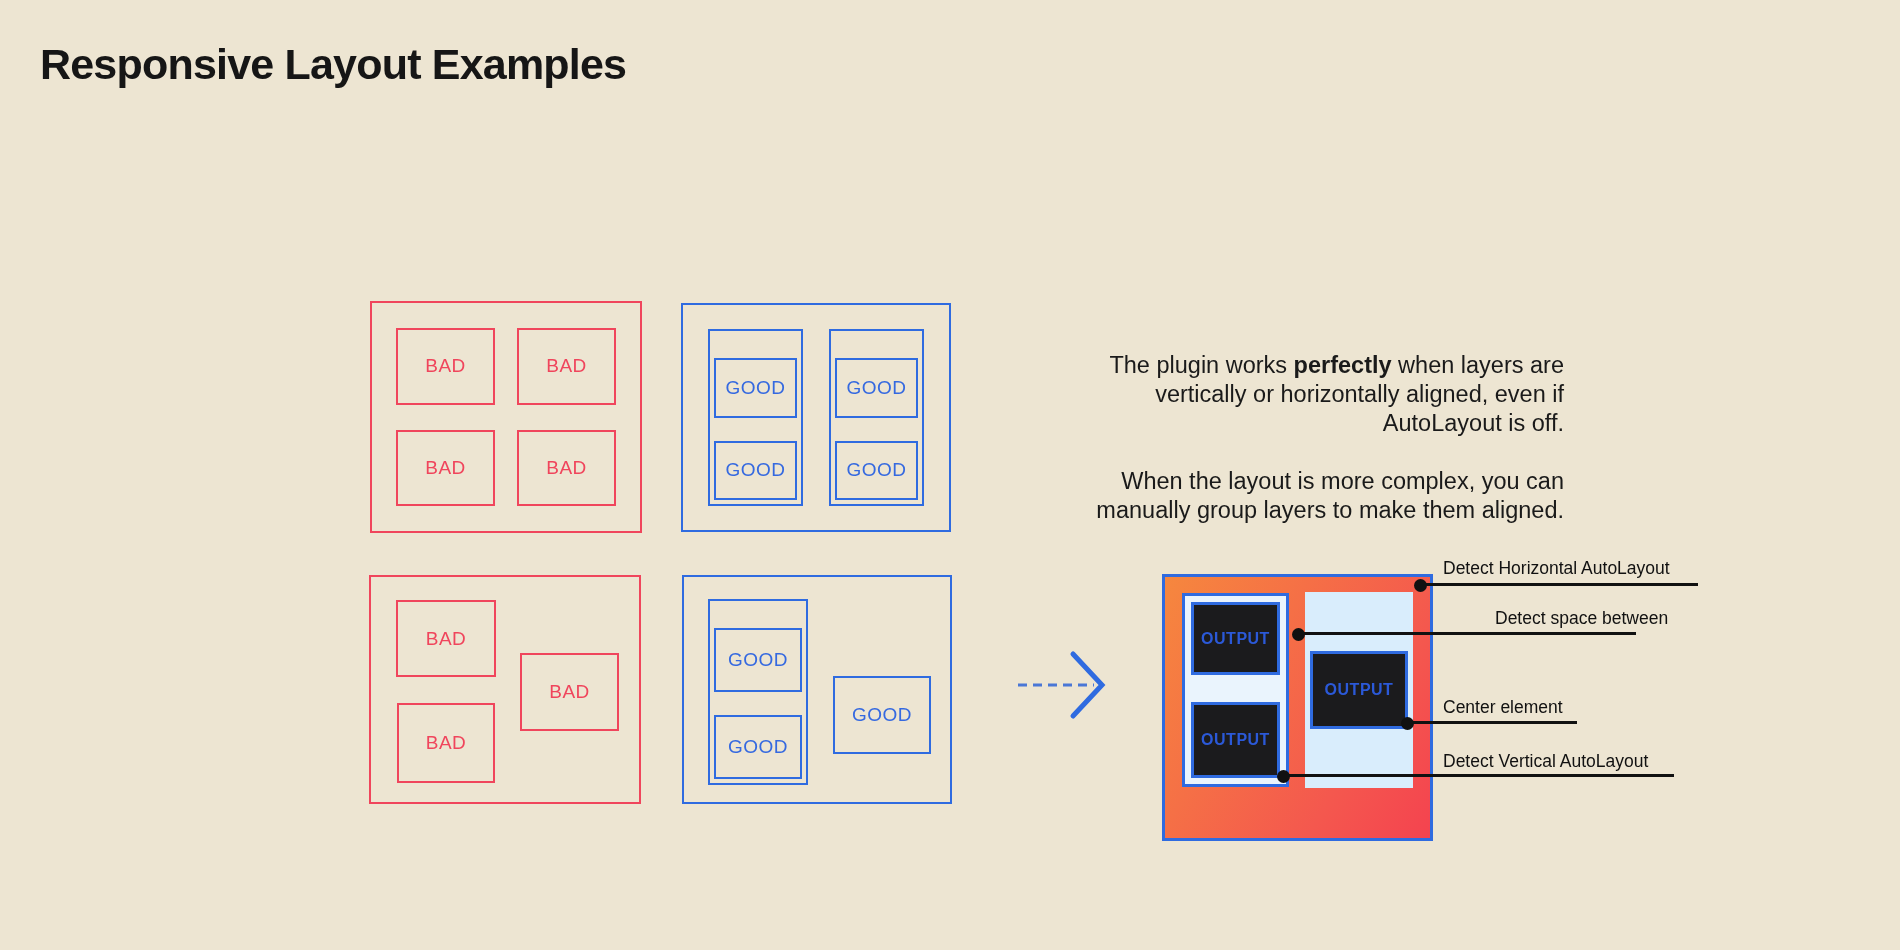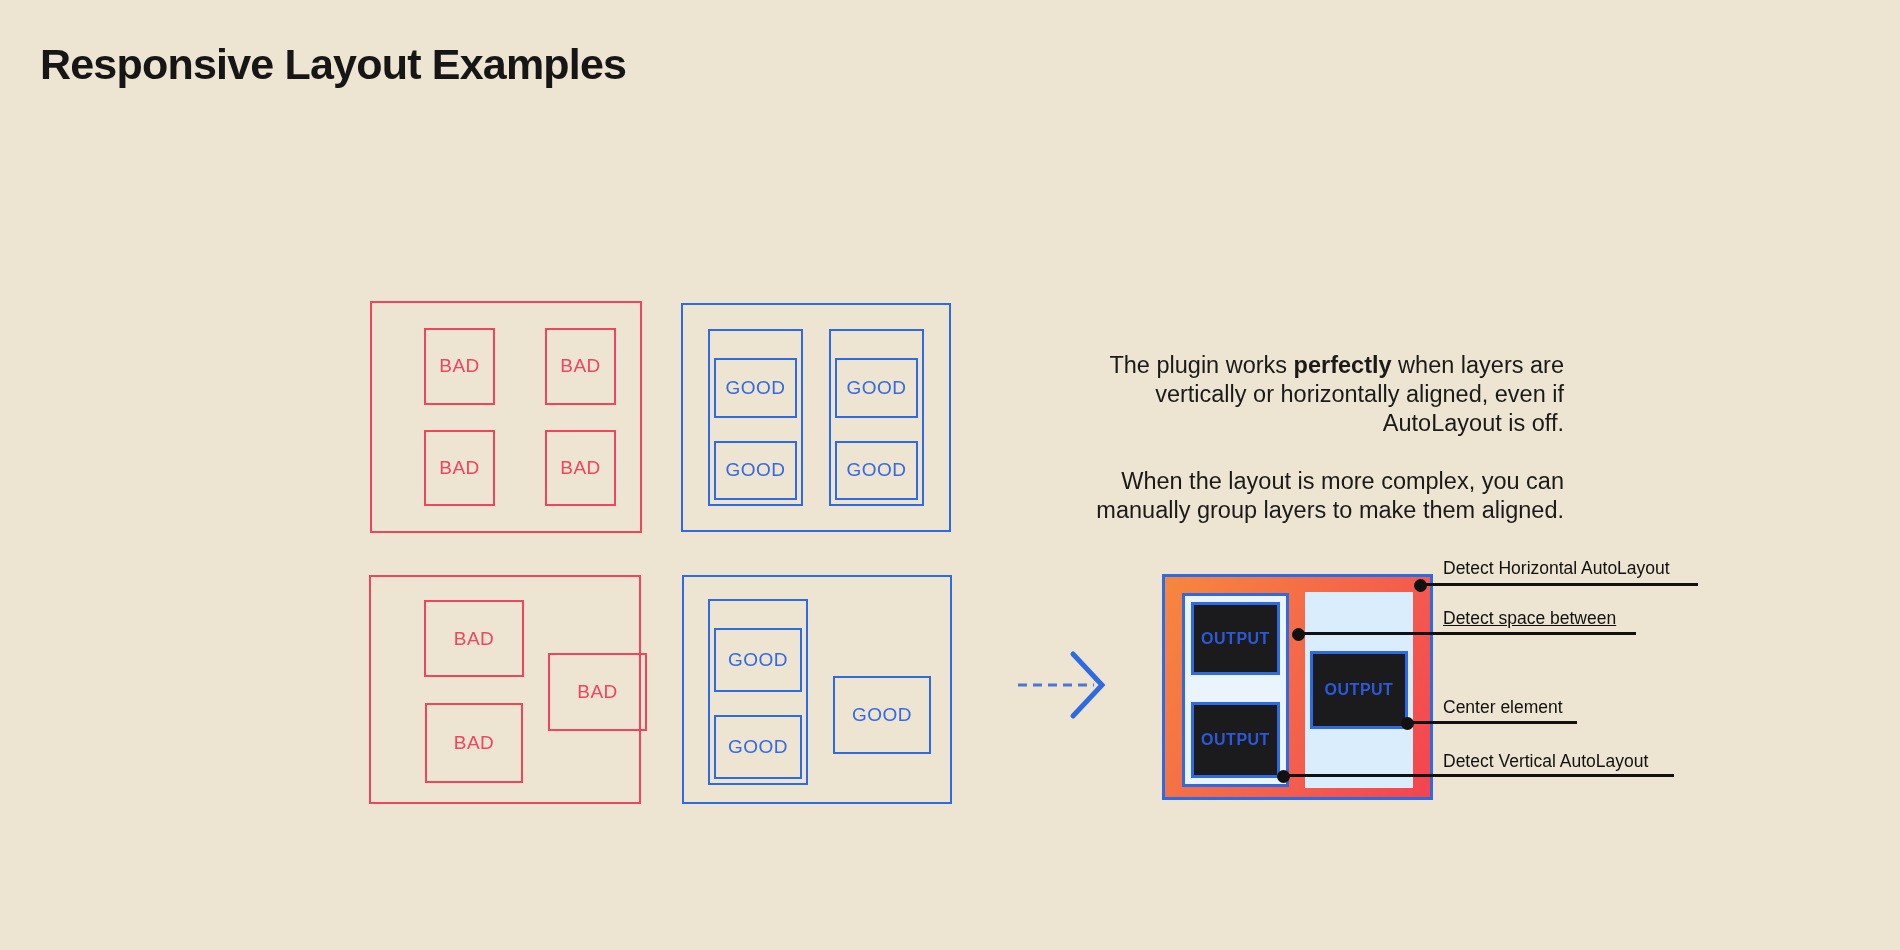--- a/index.html
+++ b/index.html
@@ -22,21 +22,21 @@
 
   
   .frame { position: absolute; }
   .red-frame  { border: 2px solid var(--bad, #F0455C); }
   .blue-frame { border: 2px solid var(--good, #2F6BE0); }
 
   .box {
     display: flex; align-items: center; justify-content: center;
     font-size: 19px; font-weight: 500; letter-spacing: 0.5px;
   }
-  .red-box  { border: 2px solid var(--bad, #F0455C);  color: var(--bad, #F0455C); margin-left: 28px; }
+  .red-box  { border: 2px solid var(--bad, #F0455C);  color: var(--bad, #F0455C); }
   .blue-box { border: 2px solid var(--good, #2F6BE0); color: var(--good-text, #3569E0); margin-top: 23px; }
 
   
   .frame-bad-aligned {
     left: 370px; top: 301px; width: 272px; height: 232px;
     display: grid; grid-template-columns: 1fr 1fr; grid-template-rows: 1fr 1fr;
     column-gap: 22px; row-gap: 25px; padding: 25px 24px;
   }
 
   
@@ -67,21 +67,21 @@
     padding: 4px;
   }
   .good-complex-wrapper .blue-box { height: 75px; }
   .good-c3 { position: absolute; left: 149px; top: 76px; width: 98px; height: 78px; }
 
   
   .flow-arrow { position: absolute; left: 1008px; top: 645px; }
 
   
   .output-panel {
-    position: absolute; left: 1162px; top: 574px; width: 271px; height: 226px;
+    position: absolute; left: 1162px; top: 574px; width: 271px; height: 267px;
     border: 3px solid var(--good, #2F6BE0);
     background: linear-gradient(120deg, var(--gradient-start, #F6873E) 0%, #F4584E 70%, var(--gradient-end, #F4434F) 100%);
   }
   .output-col-left {
     position: absolute; left: 17px; top: 16px; width: 107px; height: 194px;
     border: 3px solid var(--good, #2F6BE0);
     background: #EAF4FD;
     display: flex; flex-direction: column; justify-content: space-between;
     padding: 6px;
   }
@@ -113,21 +113,21 @@
   .ann-label {
     position: absolute; font-size: 17.5px; color: #111; white-space: nowrap;
   }
   .ann-line { position: absolute; height: 3px; background: var(--connector, #111); }
   .ann-dot  { position: absolute; width: 13px; height: 13px; border-radius: 50%; background: var(--connector, #111); }
 
   .ann1-label { left: 1443px; top: 558px; }
   .ann1-line  { left: 1420px; top: 583px; width: 278px; }
   .ann1-dot   { left: 1414px; top: 579px; }
 
-  .ann2-label { left: 1443px; top: 608px; text-decoration: underline; }
+  .ann2-label { left: 1495px; top: 608px; }
   .ann2-line  { left: 1298px; top: 632px; width: 338px; }
   .ann2-dot   { left: 1292px; top: 628px; }
 
   .ann3-label { left: 1443px; top: 697px; }
   .ann3-line  { left: 1407px; top: 721px; width: 170px; }
   .ann3-dot   { left: 1401px; top: 717px; }
 
   .ann4-label { left: 1443px; top: 751px; }
   .ann4-line  { left: 1283px; top: 774px; width: 391px; }
   .ann4-dot   { left: 1277px; top: 770px; }

